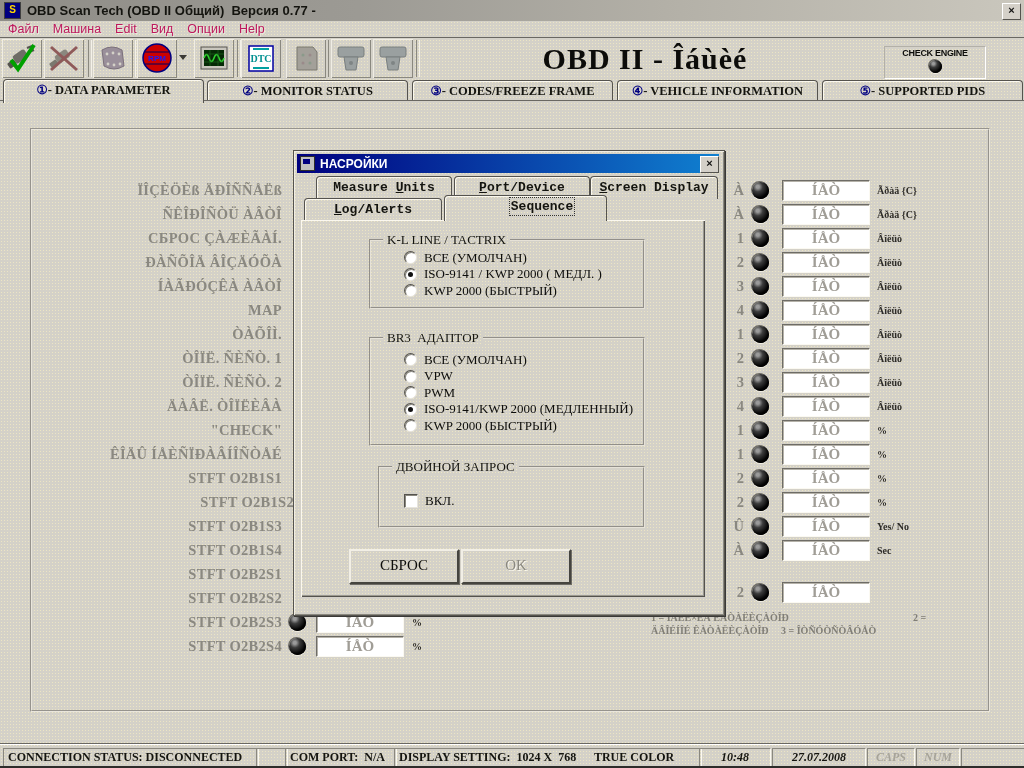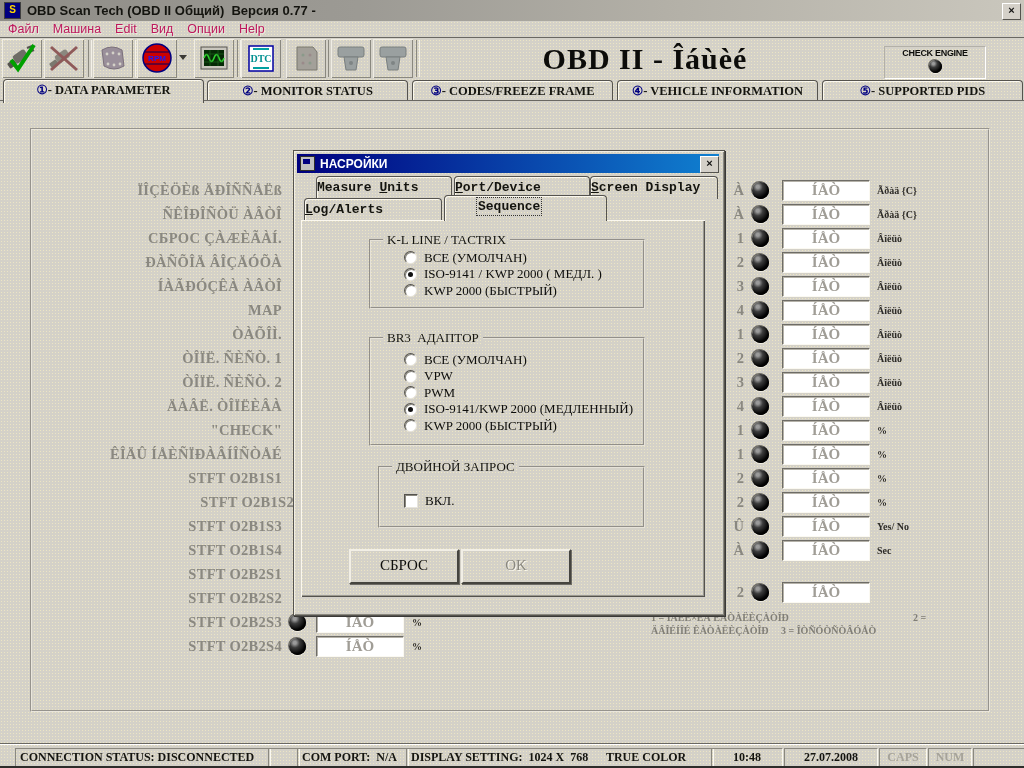--- a/index.html
+++ b/index.html
@@ -55,37 +55,37 @@
   .rowled{position:absolute;width:17px;height:17px;z-index:2;}
   .vbox{position:absolute;width:86px;height:19px;background:#fff;border:1px solid;border-color:#6e6c66 #fbf9f1 #fbf9f1 #6e6c66;
     box-shadow:inset 1px 1px 0 #b5b2a9;font:bold 15px/19px "Liberation Serif",serif;color:#a09d96;text-align:center;z-index:2;}
   .unit{position:absolute;font:bold 10px "Liberation Serif",serif;color:#2e2c28;white-space:pre;z-index:2;}
 
   #note1,#note1b,#note2{font:bold 10px "Liberation Serif",serif;color:#807e76;white-space:pre;z-index:2;}
 
   
   #statusbar{left:0;top:744px;width:1024px;height:24px;border-top:1px solid #fff;box-shadow:0 -1px 0 #6a6862;}
   .scell{position:absolute;top:3px;height:17px;border:1px solid;border-color:#8a887f #fbf9f1 #fbf9f1 #8a887f;
-    font:bold 12px/16px "Liberation Serif",serif;color:#14140f;white-space:pre;padding-left:4px;margin-left:12px;}
-  .scell.center{text-align:center;padding-left:0;}
+    font:bold 12px/16px "Liberation Serif",serif;color:#14140f;white-space:pre;padding-left:4px;}
+  .scell.center{text-align:center;padding-left:0;font-style:italic;}
   .scell.dim{color:#a6a399;}
   #bottom-edge{left:0;top:766px;width:1024px;height:2px;background:#2e2d2a;}
 
   
   #dialog{left:293px;top:150px;width:430px;height:464px;z-index:10;
     border:1px solid #55534e;box-shadow:inset 1px 1px 0 #f0ede4,inset -1px -1px 0 #8a887f,1px 1px 0 #3a3936;}
   #dlg-titlebar{left:3px;top:3px;width:422px;height:19px;background:linear-gradient(90deg,#00007f,#1080d0);
     display:flex;align-items:center;}
   #dlg-icon{width:13px;height:13px;margin:0 5px 0 3px;background:#c0c0c0;border:1px solid #2e2d2a;position:relative;}
   #dlg-icon i{position:absolute;left:2px;top:2px;width:7px;height:5px;background:#000080;}
   #dlg-title{font:bold 12px "Liberation Sans",sans-serif;color:#fff;white-space:pre;}
   #dlg-close{position:absolute;right:5px;top:5px;}
 
   .dtab{position:absolute;height:22px;border:1px solid #55534e;border-bottom:none;border-radius:4px 4px 0 0;
-    box-shadow:inset 1px 1px 0 #fbf8ef;
+    box-shadow:inset 1px 1px 0 #fbf8ef;text-align:center;
     font:bold 13px/21px "Liberation Mono","DejaVu Sans Mono",monospace;color:#14140f;}
   .dtab.active{height:25px;z-index:3;padding-left:33px;}
   .dtab.active .tlab{outline:1px dotted #333;outline-offset:1px;}
   .dtab u{text-decoration:underline;}
 
   #dlg-page{left:7px;top:69px;width:404px;height:377px;
     box-shadow:inset 1px 1px 0 #fbf8ef,inset -1px -1px 0 #55534e,inset -2px -2px 0 #9b998f;}
 
   .grp{position:absolute;border:2px groove #e6e2d8;}
   .grp-title{position:absolute;top:-9px;left:12px;padding:0 4px;font:13px "Liberation Serif",serif;color:#14140f;white-space:pre;

